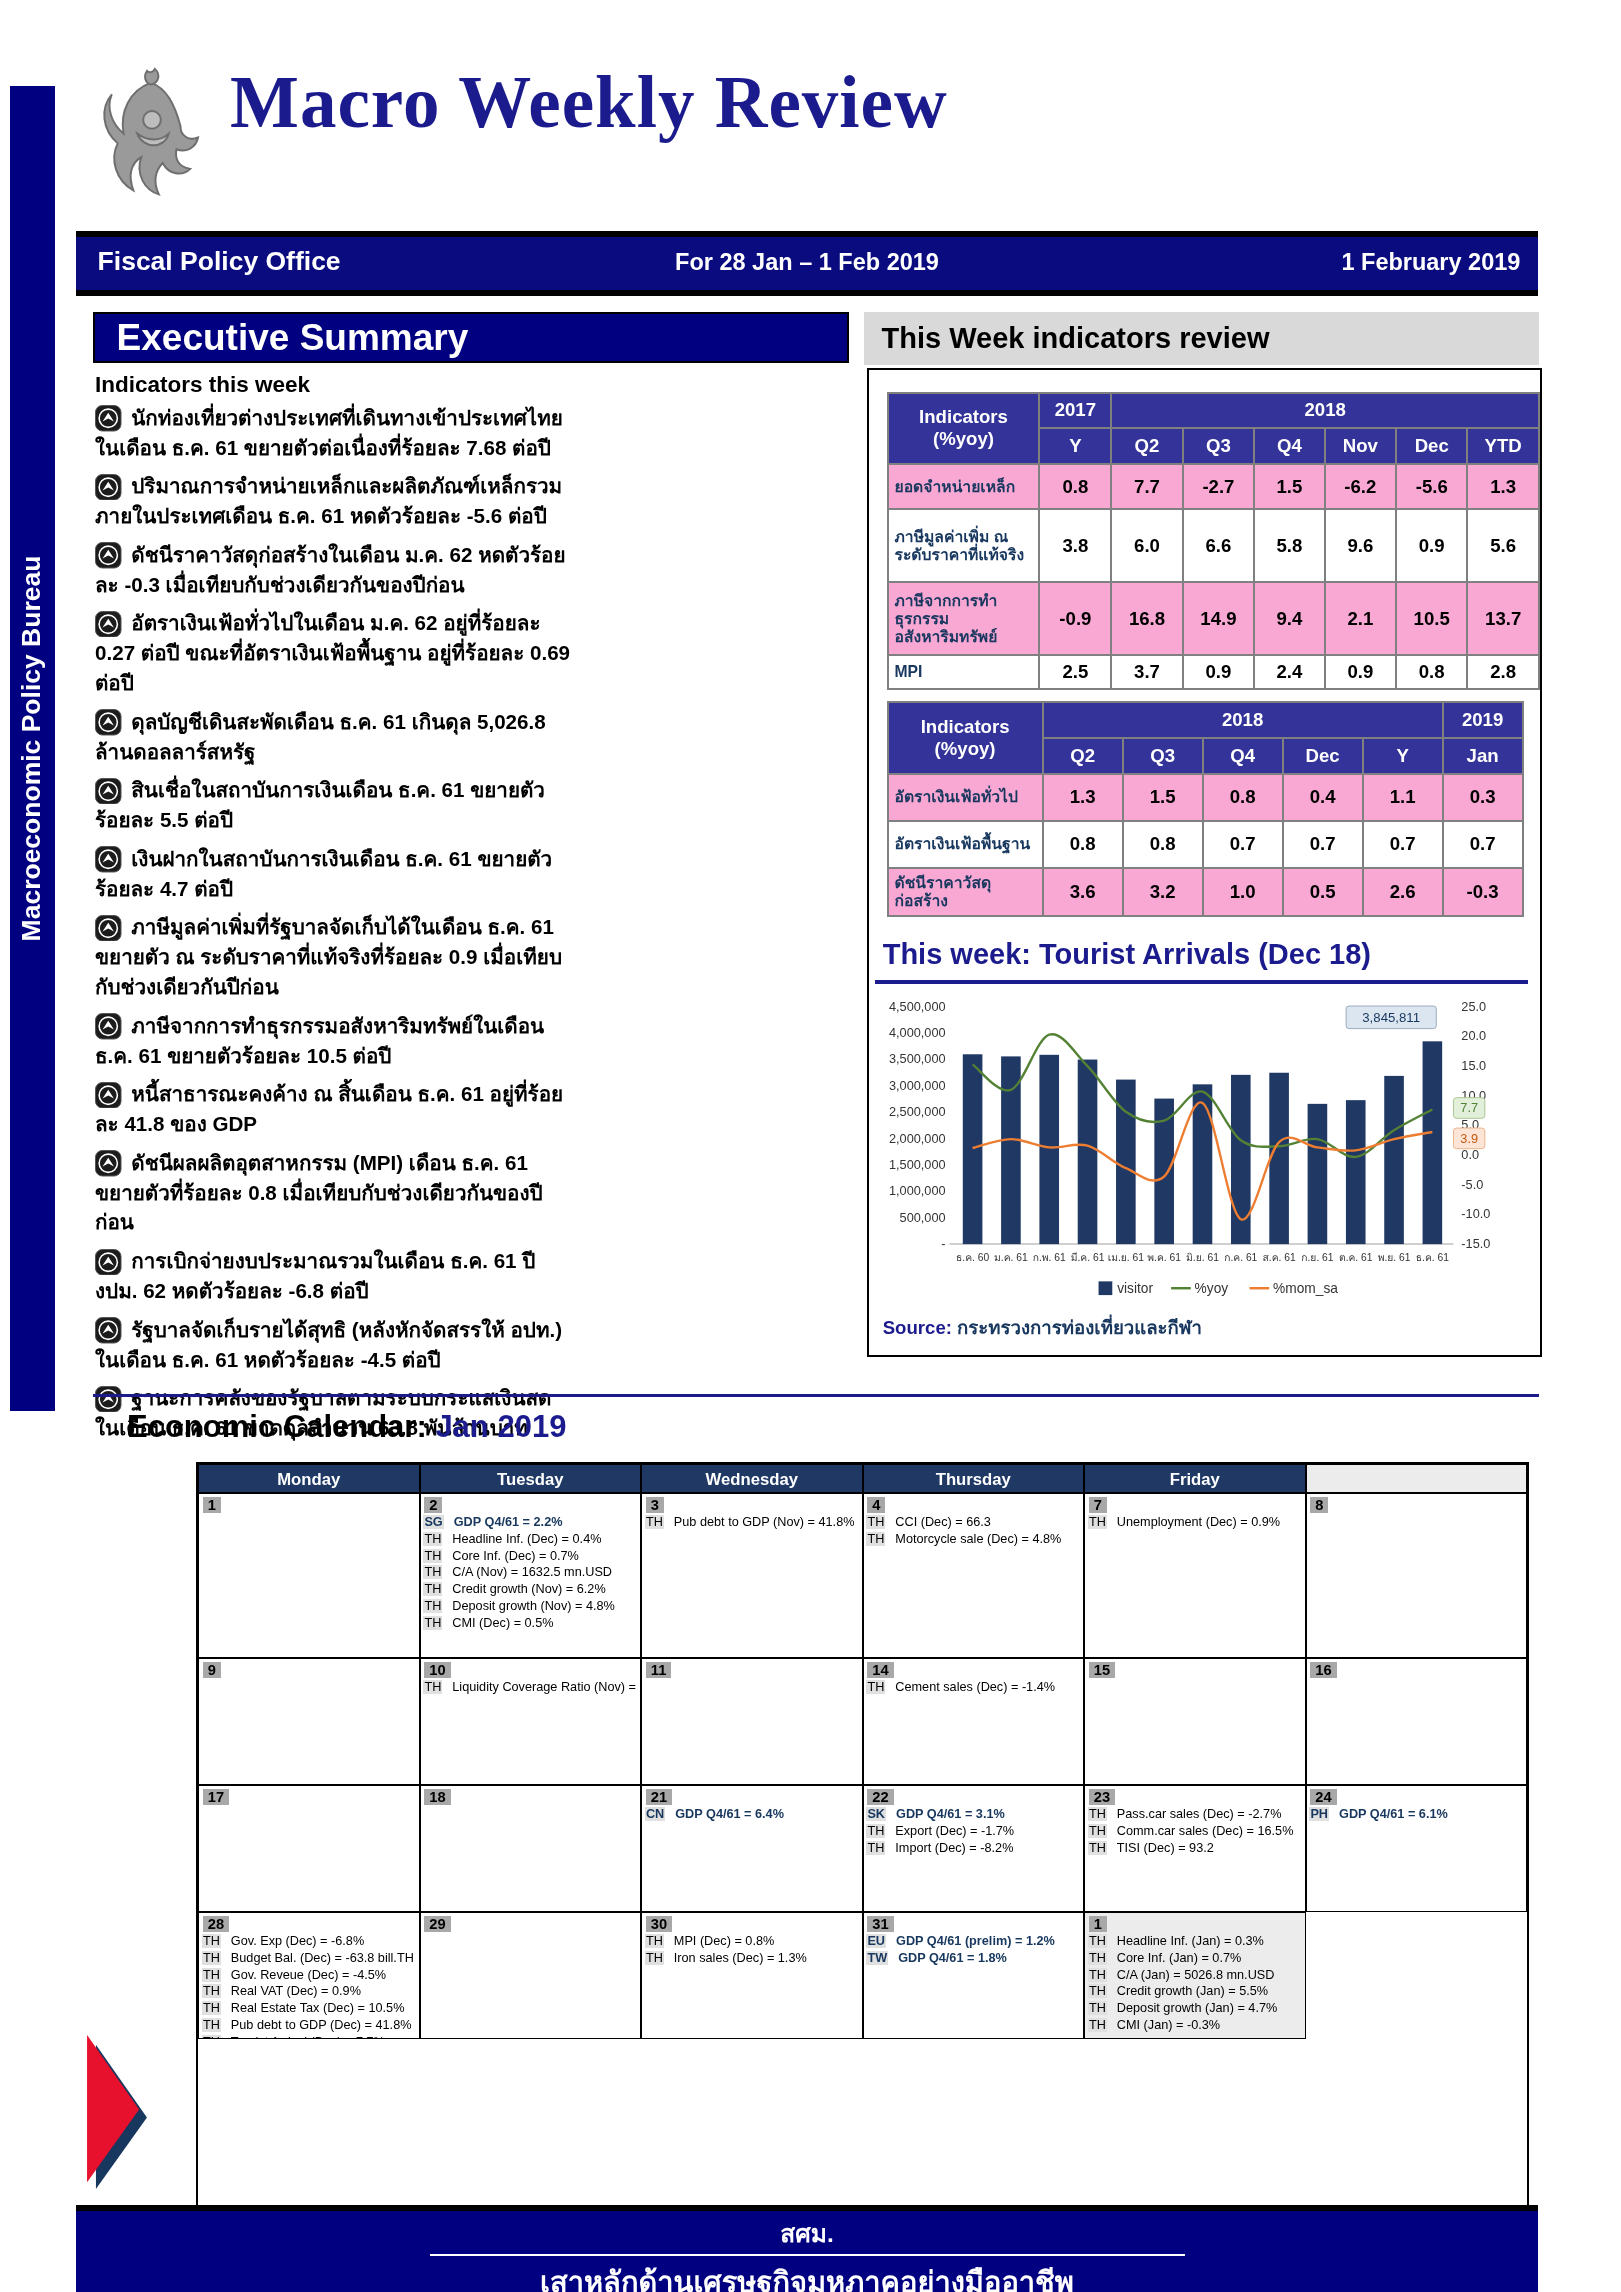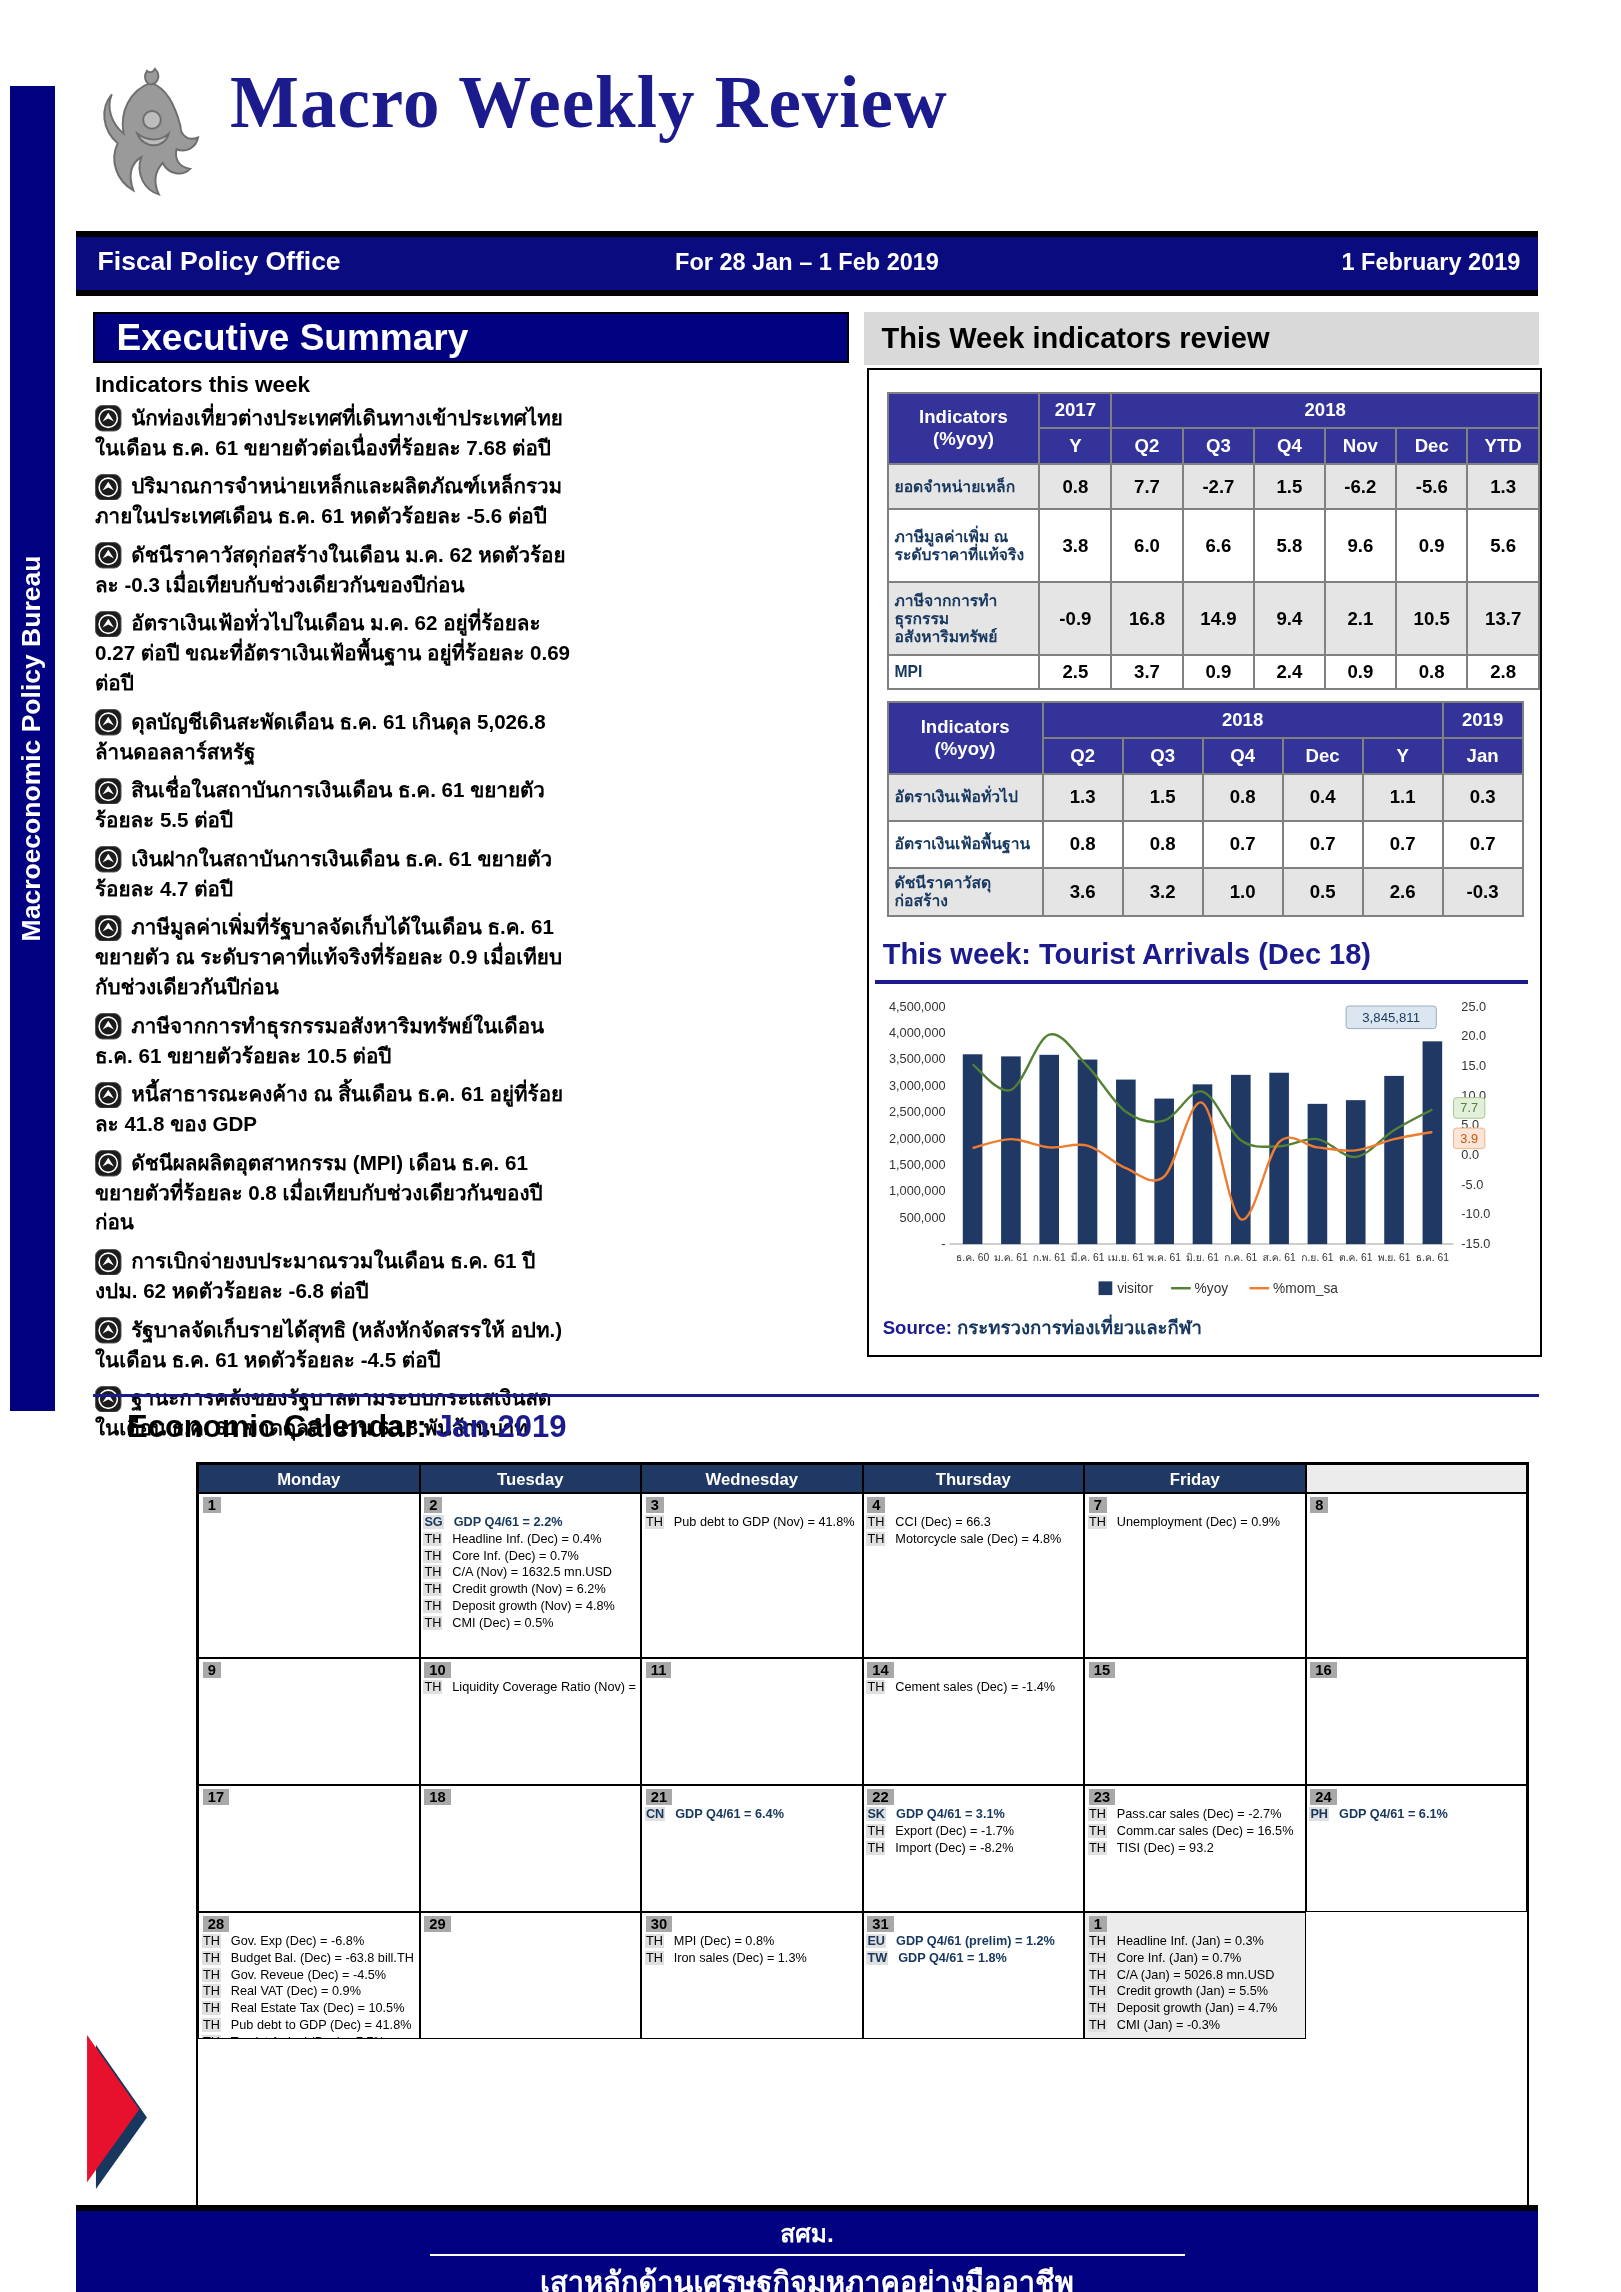--- a/index.html
+++ b/index.html
@@ -34,21 +34,21 @@
   .b-icon{display:inline-block;vertical-align:-6.9px;margin-right:9.8px;}
 
   
   .review-panel{position:absolute;left:867px;top:368px;width:671px;height:985px;
                 border:2.9px solid #000;background:#fff;}
   .ind-table{border-collapse:collapse;position:absolute;}
   .ind-table th,.ind-table td{border:2px solid #808080;text-align:center;}
   .ind-table th{background:#333399;color:#fff;font-size:18.6px;font-weight:bold;padding:5.9px 2px;}
   .ind-table td{font-size:18.6px;font-weight:bold;padding:4.9px 2px;}
   .ind-table td.lbl{font-size:15.7px;text-align:left;color:#17375e;padding:3.9px 5.9px;line-height:1.15;}
-  .ind-table tr.shade td{background:#e5e5e5;}
+  .ind-table tr.shade td{background:#f9a8d4;}
   .t1{left:17.6px;top:21.6px;}
   .t2{left:17.6px;top:331px;}
 
   .chart-title{position:absolute;left:13.7px;top:568px;font-size:29px;font-weight:bold;color:#1b1b8e;}
   .chart-rule{position:absolute;left:5.9px;top:610px;width:653px;height:3.9px;background:#1b1b8e;}
   .chart-svg{position:absolute;left:5.9px;top:621px;}
   .chart-source{position:absolute;left:13.7px;top:943px;font-size:18.6px;font-weight:bold;color:#1b1b8e;}
   .chart-source .src-txt{font-weight:bold;color:#17375e;}
 
   

